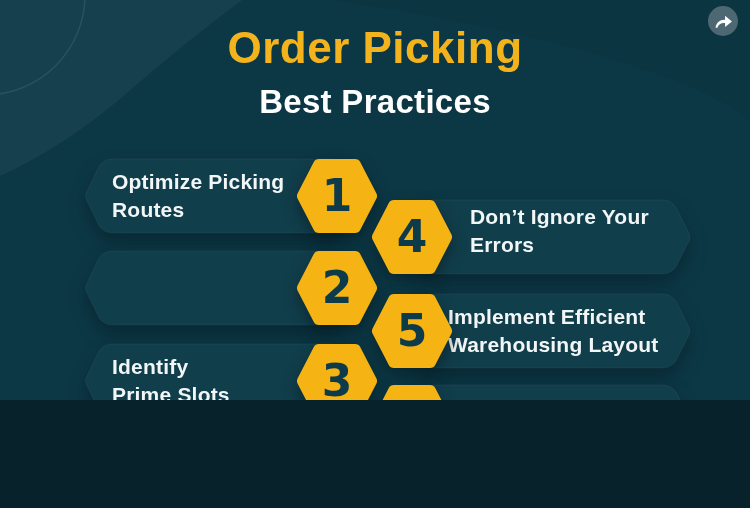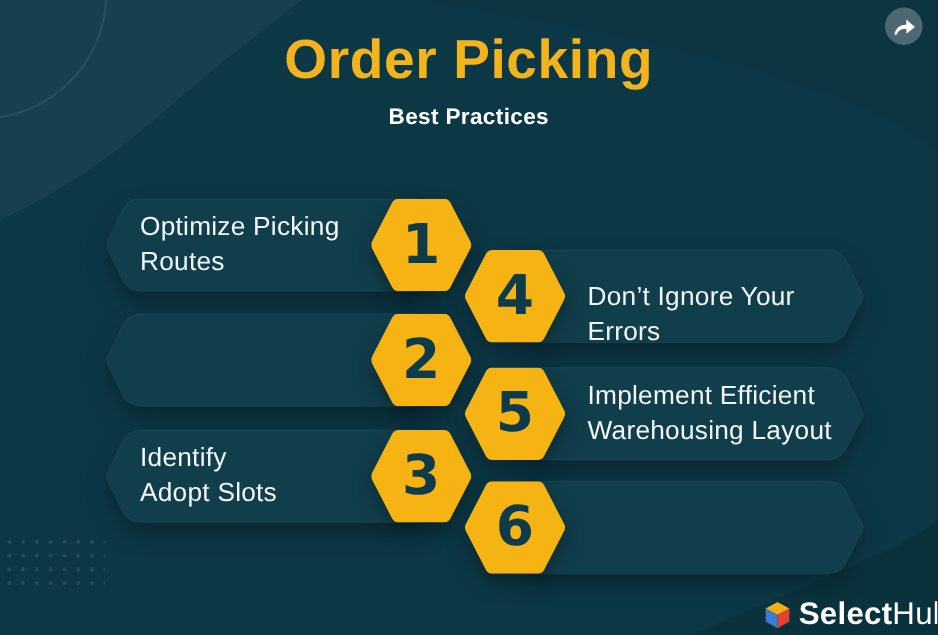--- a/index.html
+++ b/index.html
@@ -3,48 +3,49 @@
 <meta charset="utf-8">
 <style>
   html,body{margin:0;padding:0;background:#08222b;}
   *{box-sizing:border-box;}
   :root{
     --background:#0C3845; --bar:#113E4B; --hexagon:#F5B414; --title:#F2B31C;
     --number:#0D3B4A; --text:#F2F6F7; --cube_top:#F6AE17; --cube_left:#3B7CD6;
     --cube_right:#E2452F; --share_bg:#4D6873;
   }
   .canvas{
-    position:relative;width:750px;height:508px;overflow:hidden;
+    position:relative;width:750px;height:400px;overflow:hidden;
     background:var(--background);
     font-family:"Liberation Sans",sans-serif;
   }
   .bg-svg{position:absolute;inset:0;z-index:0;}
   .dots{
     position:absolute;left:2px;top:428px;width:82px;height:48px;z-index:1;
     background-image:radial-gradient(rgba(255,255,255,0.11) 1.2px, transparent 1.5px);
     background-size:11px 11px;
   }
   .header{position:absolute;left:0;top:26px;width:100%;text-align:center;z-index:4;}
   .title{
     font-size:44px;font-weight:800;color:var(--title);letter-spacing:.5px;line-height:1.0;
   }
   .subtitle{
-    margin-top:13px;font-size:18px;font-weight:700;color:#ffffff;letter-spacing:.3px;
+    margin-top:13px;font-size:33px;font-weight:700;color:#ffffff;letter-spacing:.3px;
   }
   .share-btn{
     position:absolute;left:708px;top:6px;width:30px;height:30px;border-radius:50%;
     background:var(--share_bg);z-index:5;display:flex;align-items:center;justify-content:center;
     cursor:pointer;
   }
   .bar-wrap{position:absolute;z-index:2;filter:drop-shadow(0 9px 9px rgba(0,8,14,0.33));}
   .bar-path{fill:var(--bar);stroke:rgba(255,255,255,0.05);stroke-width:1;}
   .bar-label{
     position:absolute;z-index:3;display:flex;flex-direction:column;justify-content:center;
     height:76px;color:var(--text);font-size:21px;line-height:1.33;white-space:pre-line;
     letter-spacing:.2px;
+    font-weight:bold;
   }
   .hex{position:absolute;width:80px;height:74px;z-index:3;filter:drop-shadow(0 7px 8px rgba(0,8,14,0.38));}
   .hex polygon{fill:var(--hexagon);stroke:var(--hexagon);stroke-width:12;stroke-linejoin:round;}
   .hex .num{
     position:absolute;inset:0;display:flex;align-items:center;justify-content:center;
     font-family:"DejaVu Sans",sans-serif;font-weight:700;font-size:44px;color:var(--number);
     padding-bottom:2px;
   }
   .logo{
     position:absolute;left:612px;top:477px;z-index:5;display:flex;align-items:center;gap:7px;
@@ -103,48 +104,48 @@
     </svg>
     <div class="num">2</div>
   </div>
 
   <div class="bar-wrap" style="left:85px;top:343px">
     <svg width="260" height="76" viewBox="0 0 260 76">
       <path class="bar-path" d="M28 1 H246 Q259 1 259 13 V63 Q259 75 246 75 H28 Q19 75 14 68 L3 45 Q0.5 41 0.5 38 Q0.5 35 3 31 L14 8 Q19 1 28 1 Z"></path>
     </svg>
   </div>
   <div class="bar-label" style="left:112px;top:343px;width:185px">Identify
-Adopt Slots</div>
+Prime Slots</div>
   <div class="hex" style="left:297px;top:344px">
     <svg width="80" height="74" viewBox="0 0 80 74">
       <polygon points="22,6 58,6 74,37 58,68 22,68 6,37"></polygon>
     </svg>
     <div class="num">3</div>
   </div>
 
   <div class="bar-wrap" style="left:420px;top:199px">
     <svg width="271" height="76" viewBox="0 0 271 76">
       <path class="bar-path" d="M14 1 H242 Q251 1 256 8 L267.5 31 Q270 35 270 38 Q270 41 267.5 45 L256 68 Q251 75 242 75 H14 Q1 75 1 63 V13 Q1 1 14 1 Z"></path>
     </svg>
   </div>
-  <div class="bar-label" style="left:470px;top:214px;width:218px">Don’t Ignore Your
+  <div class="bar-label" style="left:470px;top:193px;width:218px">Don’t Ignore Your
 Errors</div>
   <div class="hex" style="left:372px;top:200px">
     <svg width="80" height="74" viewBox="0 0 80 74">
       <polygon points="22,6 58,6 74,37 58,68 22,68 6,37"></polygon>
     </svg>
     <div class="num">4</div>
   </div>
 
   <div class="bar-wrap" style="left:420px;top:293px">
     <svg width="271" height="76" viewBox="0 0 271 76">
       <path class="bar-path" d="M14 1 H242 Q251 1 256 8 L267.5 31 Q270 35 270 38 Q270 41 267.5 45 L256 68 Q251 75 242 75 H14 Q1 75 1 63 V13 Q1 1 14 1 Z"></path>
     </svg>
   </div>
-  <div class="bar-label" style="left:470px;top:293px;width:218px">Implement Efficient
+  <div class="bar-label" style="left:448px;top:293px;width:218px">Implement Efficient
 Warehousing Layout</div>
   <div class="hex" style="left:372px;top:294px">
     <svg width="80" height="74" viewBox="0 0 80 74">
       <polygon points="22,6 58,6 74,37 58,68 22,68 6,37"></polygon>
     </svg>
     <div class="num">5</div>
   </div>
 
   <div class="bar-wrap" style="left:420px;top:384px">
     <svg width="271" height="76" viewBox="0 0 271 76">

